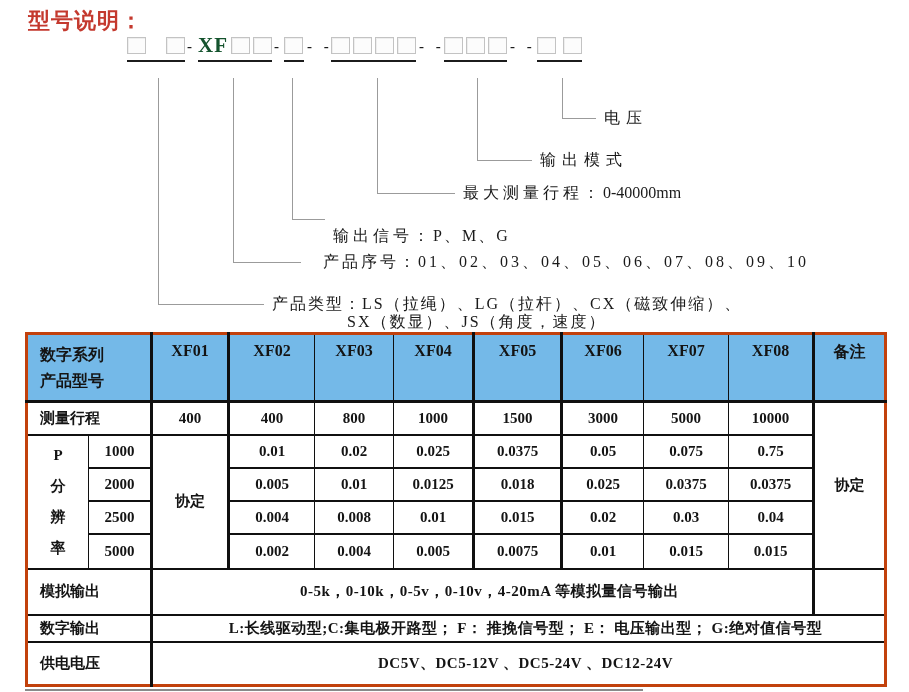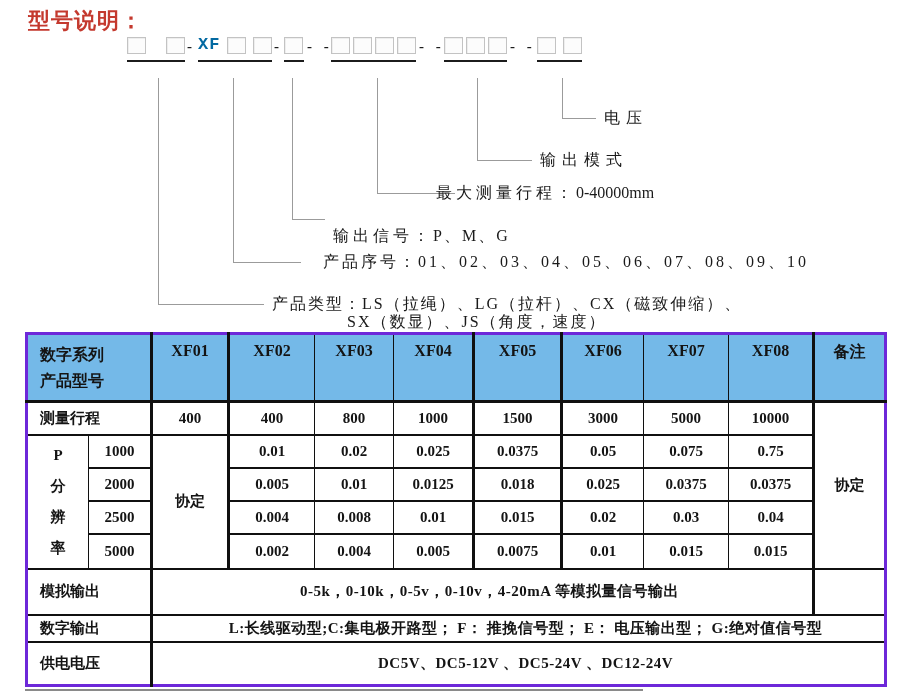--- a/index.html
+++ b/index.html
@@ -16,36 +16,36 @@
   
   .code-group{
     position:absolute;top:37px;height:20px;display:flex;align-items:flex-start;
     justify-content:space-between;border-bottom:2px solid #1c1c1c;padding-bottom:3px;box-sizing:content-box;
   }
   .code-box{
     width:17px;height:15px;border:1px solid #c3c3c3;background:#fcfcfc;
     box-shadow:inset 1px 1px 0 #eeeeee;flex:0 0 auto;
   }
   .code-prefix{
-    font-size:17px;font-weight:bold;letter-spacing:1px;line-height:16px;
-    font-family:Liberation Mono, monospace;color:#0369a1;
+    font-size:21px;font-weight:bold;letter-spacing:1px;line-height:16px;
+    font-family:Liberation Serif, serif;color:#14532d;
   }
   .code-sep{
     position:absolute;top:38px;font-size:15px;font-weight:bold;color:#1c1c1c;
     letter-spacing:4px;line-height:16px;white-space:pre;
   }
   
   .vline{position:absolute;width:1px;background:#9b9b9b;}
   .hline{position:absolute;height:1px;background:#9b9b9b;}
   .callout-label{position:absolute;font-size:16px;color:#1a1a1a;white-space:nowrap;line-height:19px;}
   .ls6{letter-spacing:6px;} .ls4{letter-spacing:4px;} .ls3{letter-spacing:3px;} .ls2{letter-spacing:2px;}
   
   table.spec{
     position:absolute;left:25px;top:332px;width:859px;height:355px;
-    border-collapse:collapse;table-layout:fixed;border:3px solid #6d28d9;
+    border-collapse:collapse;table-layout:fixed;border:3px solid #c2410c;
   }
   table.spec td{
     border:solid #101010;border-width:2px 1px;
     font-size:15px;font-weight:bold;text-align:center;vertical-align:middle;
     padding:0;overflow:hidden;white-space:nowrap;
   }
   table.spec td.tr2{border-right-width:3px;}
   tr.hdr td{background:#74b9e8;border-bottom-width:3px;font-size:16px;vertical-align:top;padding-top:7px;}
   td.lbl{text-align:left !important;padding-left:12px !important;font-size:16px;}
   td.val{text-align:center;padding-left:14px !important;font-size:16px;letter-spacing:0.5px;}
@@ -106,21 +106,21 @@
 <div class="vline" style="left:477px;top:78px;height:82px;"></div>
 <div class="hline" style="left:477px;top:160px;width:55px;"></div>
 
 <div class="vline" style="left:562px;top:78px;height:40px;"></div>
 <div class="hline" style="left:562px;top:118px;width:34px;"></div>
 
 <div class="callout-label ls6" style="left:604px;top:108px;">电压</div>
 
 <div class="callout-label ls6" style="left:540px;top:150px;">输出模式</div>
 
-<div class="callout-label" style="left:436px;top:183px;"><span class="ls4">最大测量行程：</span><span>0-40000mm</span></div>
+<div class="callout-label" style="left:463px;top:183px;"><span class="ls4">最大测量行程：</span><span>0-40000mm</span></div>
 
 <div class="callout-label" style="left:333px;top:226px;"><span class="ls4">输出信号：</span><span class="ls2">P、M、G</span></div>
 
 <div class="callout-label" style="left:311px;top:252px;margin-left:12px;"><span class="ls3">产品序号：</span><span class="ls3">01、02、03、04、05、06、07、08、09、10</span></div>
 
 <div class="callout-label ls2" style="left:272px;top:294px;"><span>产品类型：</span><span>LS（拉绳）、LG（拉杆）、CX（磁致伸缩）、</span></div>
 <div class="callout-label ls2" style="left:347px;top:312px;">SX（数显）、JS（角度，速度）</div>
 
 <table class="spec">
   <colgroup>

